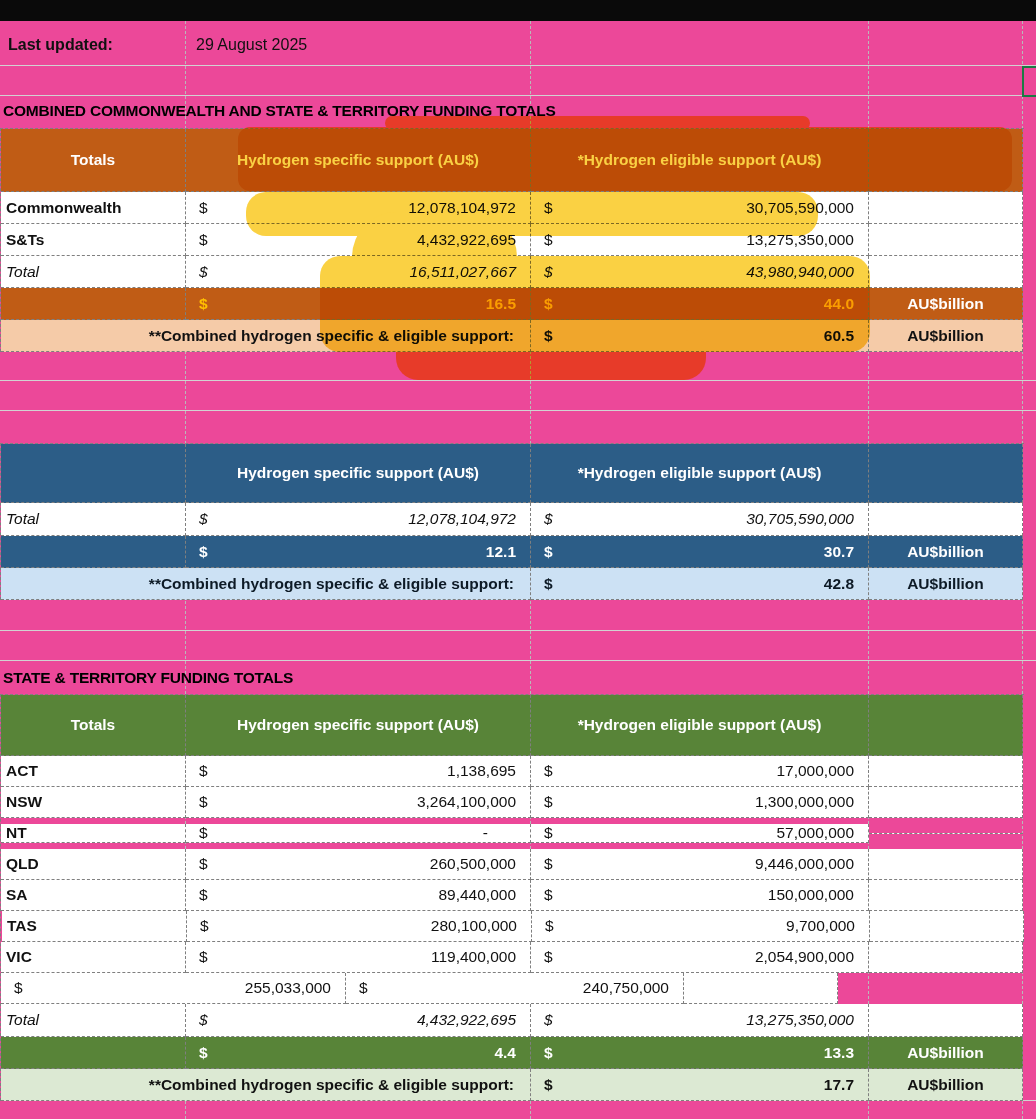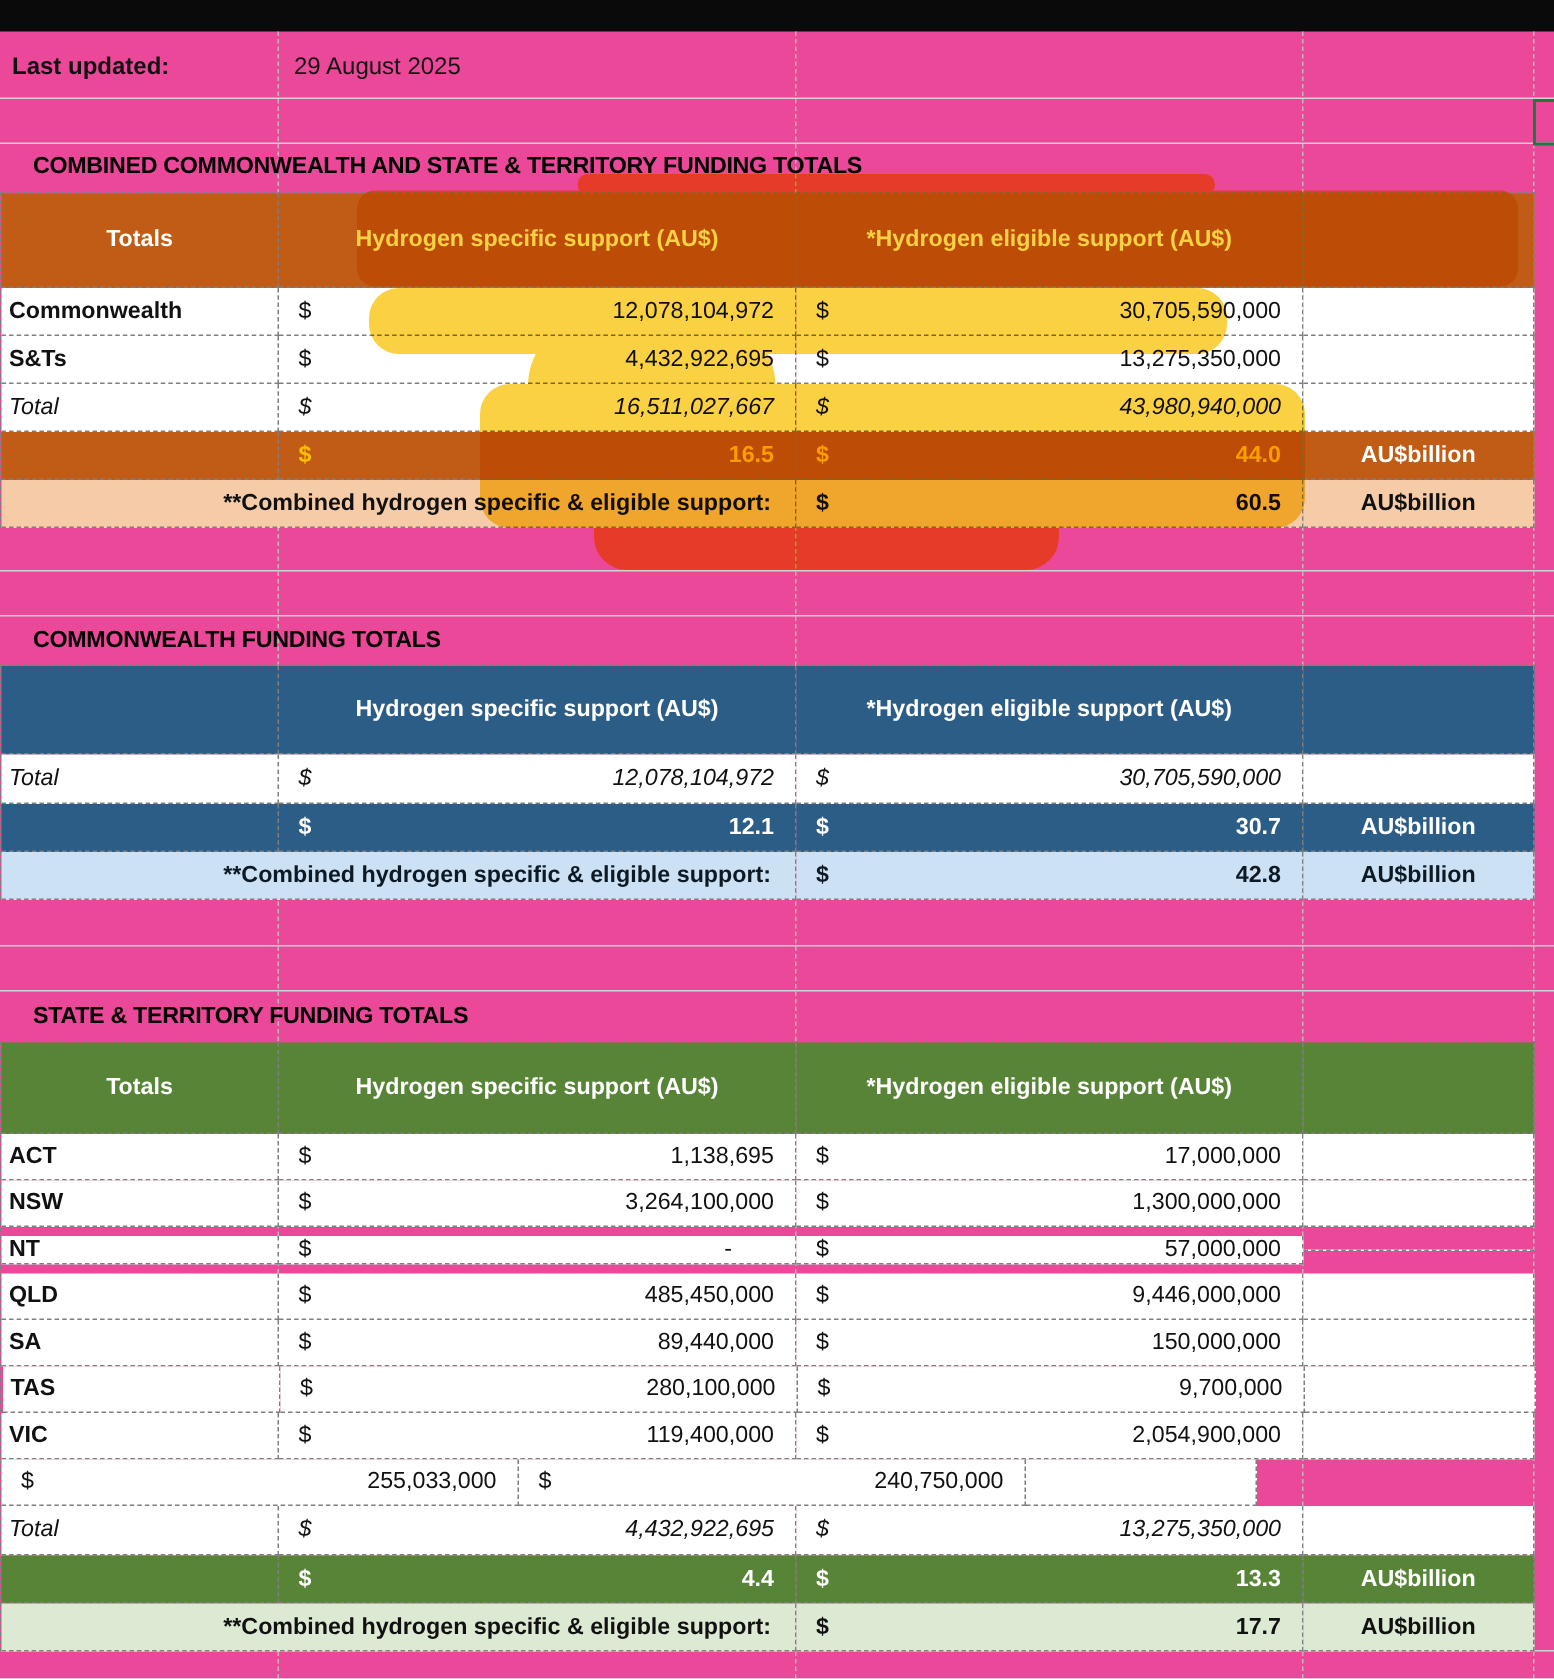--- a/index.html
+++ b/index.html
@@ -11,21 +11,21 @@
 
   
   .vline{position:absolute;top:21px;bottom:0;width:0;border-left:1px dashed #b9b9b9;}
   .hline{position:absolute;left:0;width:1036px;height:0;border-top:1px solid #d2d2d2;}
 
   
   .lastupd-label{position:absolute;left:8px;top:36px;font-size:16px;font-weight:bold;color:#111;}
   .lastupd-value{position:absolute;left:196px;top:36px;font-size:16px;color:#111;}
 
   
-  .sect-title{position:absolute;left:22px;font-size:15.5px;font-weight:bold;color:#000;letter-spacing:-0.2px;white-space:nowrap;}
+  .sect-title{position:absolute;left:3px;font-size:15.5px;font-weight:bold;color:#000;letter-spacing:-0.2px;white-space:nowrap;}
 
   
   .tbl{position:absolute;left:0;width:1023px;border-top:1px dashed #7f7f7f;border-left:1px dashed #7f7f7f;z-index:2;}
   .row{display:flex;height:32px;}
   .cell{box-sizing:border-box;border-right:1px dashed #7f7f7f;border-bottom:1px dashed #7f7f7f;
         display:flex;align-items:center;font-size:15.5px;color:#111;background:#fff;overflow:hidden;}
   .c0{width:185px;padding-left:5px;}
   .c1{width:345px;}
   .c2{width:338px;}
   .c3{width:154px;justify-content:center;}
@@ -139,21 +139,20 @@
     <div class="row comb">
       <div class="cell c01">**Combined hydrogen specific &amp; eligible support:</div>
       <div class="cell c2 money">
           <span class="cur">$</span>
           <span class="val">60.5</span>
         </div>
       <div class="cell c3">AU$billion</div>
     </div>
   </div>
 
-  <div class="sect-title" style="top:418px;">COMMONWEALTH FUNDING TOTALS</div>
   <div class="tbl t2" style="top:443px;">
     <div class="row hdr" style="height:59px;">
       <div class="cell c0"></div>
       <div class="cell c1">Hydrogen specific support (AU$)</div>
       <div class="cell c2">*Hydrogen eligible support (AU$)</div>
       <div class="cell c3"></div>
     </div>
     <div class="row it" style="height:33px;">
       <div class="cell c0">Total</div>
       <div class="cell c1 money">
@@ -230,21 +229,21 @@
       <div class="cell c2 money">
           <span class="cur">$</span>
           <span class="val">57,000,000</span>
         </div>
       <div class="cell c3"></div>
     </div>
     <div class="row" style="height:31px;">
       <div class="cell c0 bold">QLD</div>
       <div class="cell c1 money">
           <span class="cur">$</span>
-          <span class="val">485,450,000</span>
+          <span class="val">260,500,000</span>
         </div>
       <div class="cell c2 money">
           <span class="cur">$</span>
           <span class="val">9,446,000,000</span>
         </div>
       <div class="cell c3"></div>
     </div>
     <div class="row" style="height:31px;">
       <div class="cell c0 bold">SA</div>
       <div class="cell c1 money">

